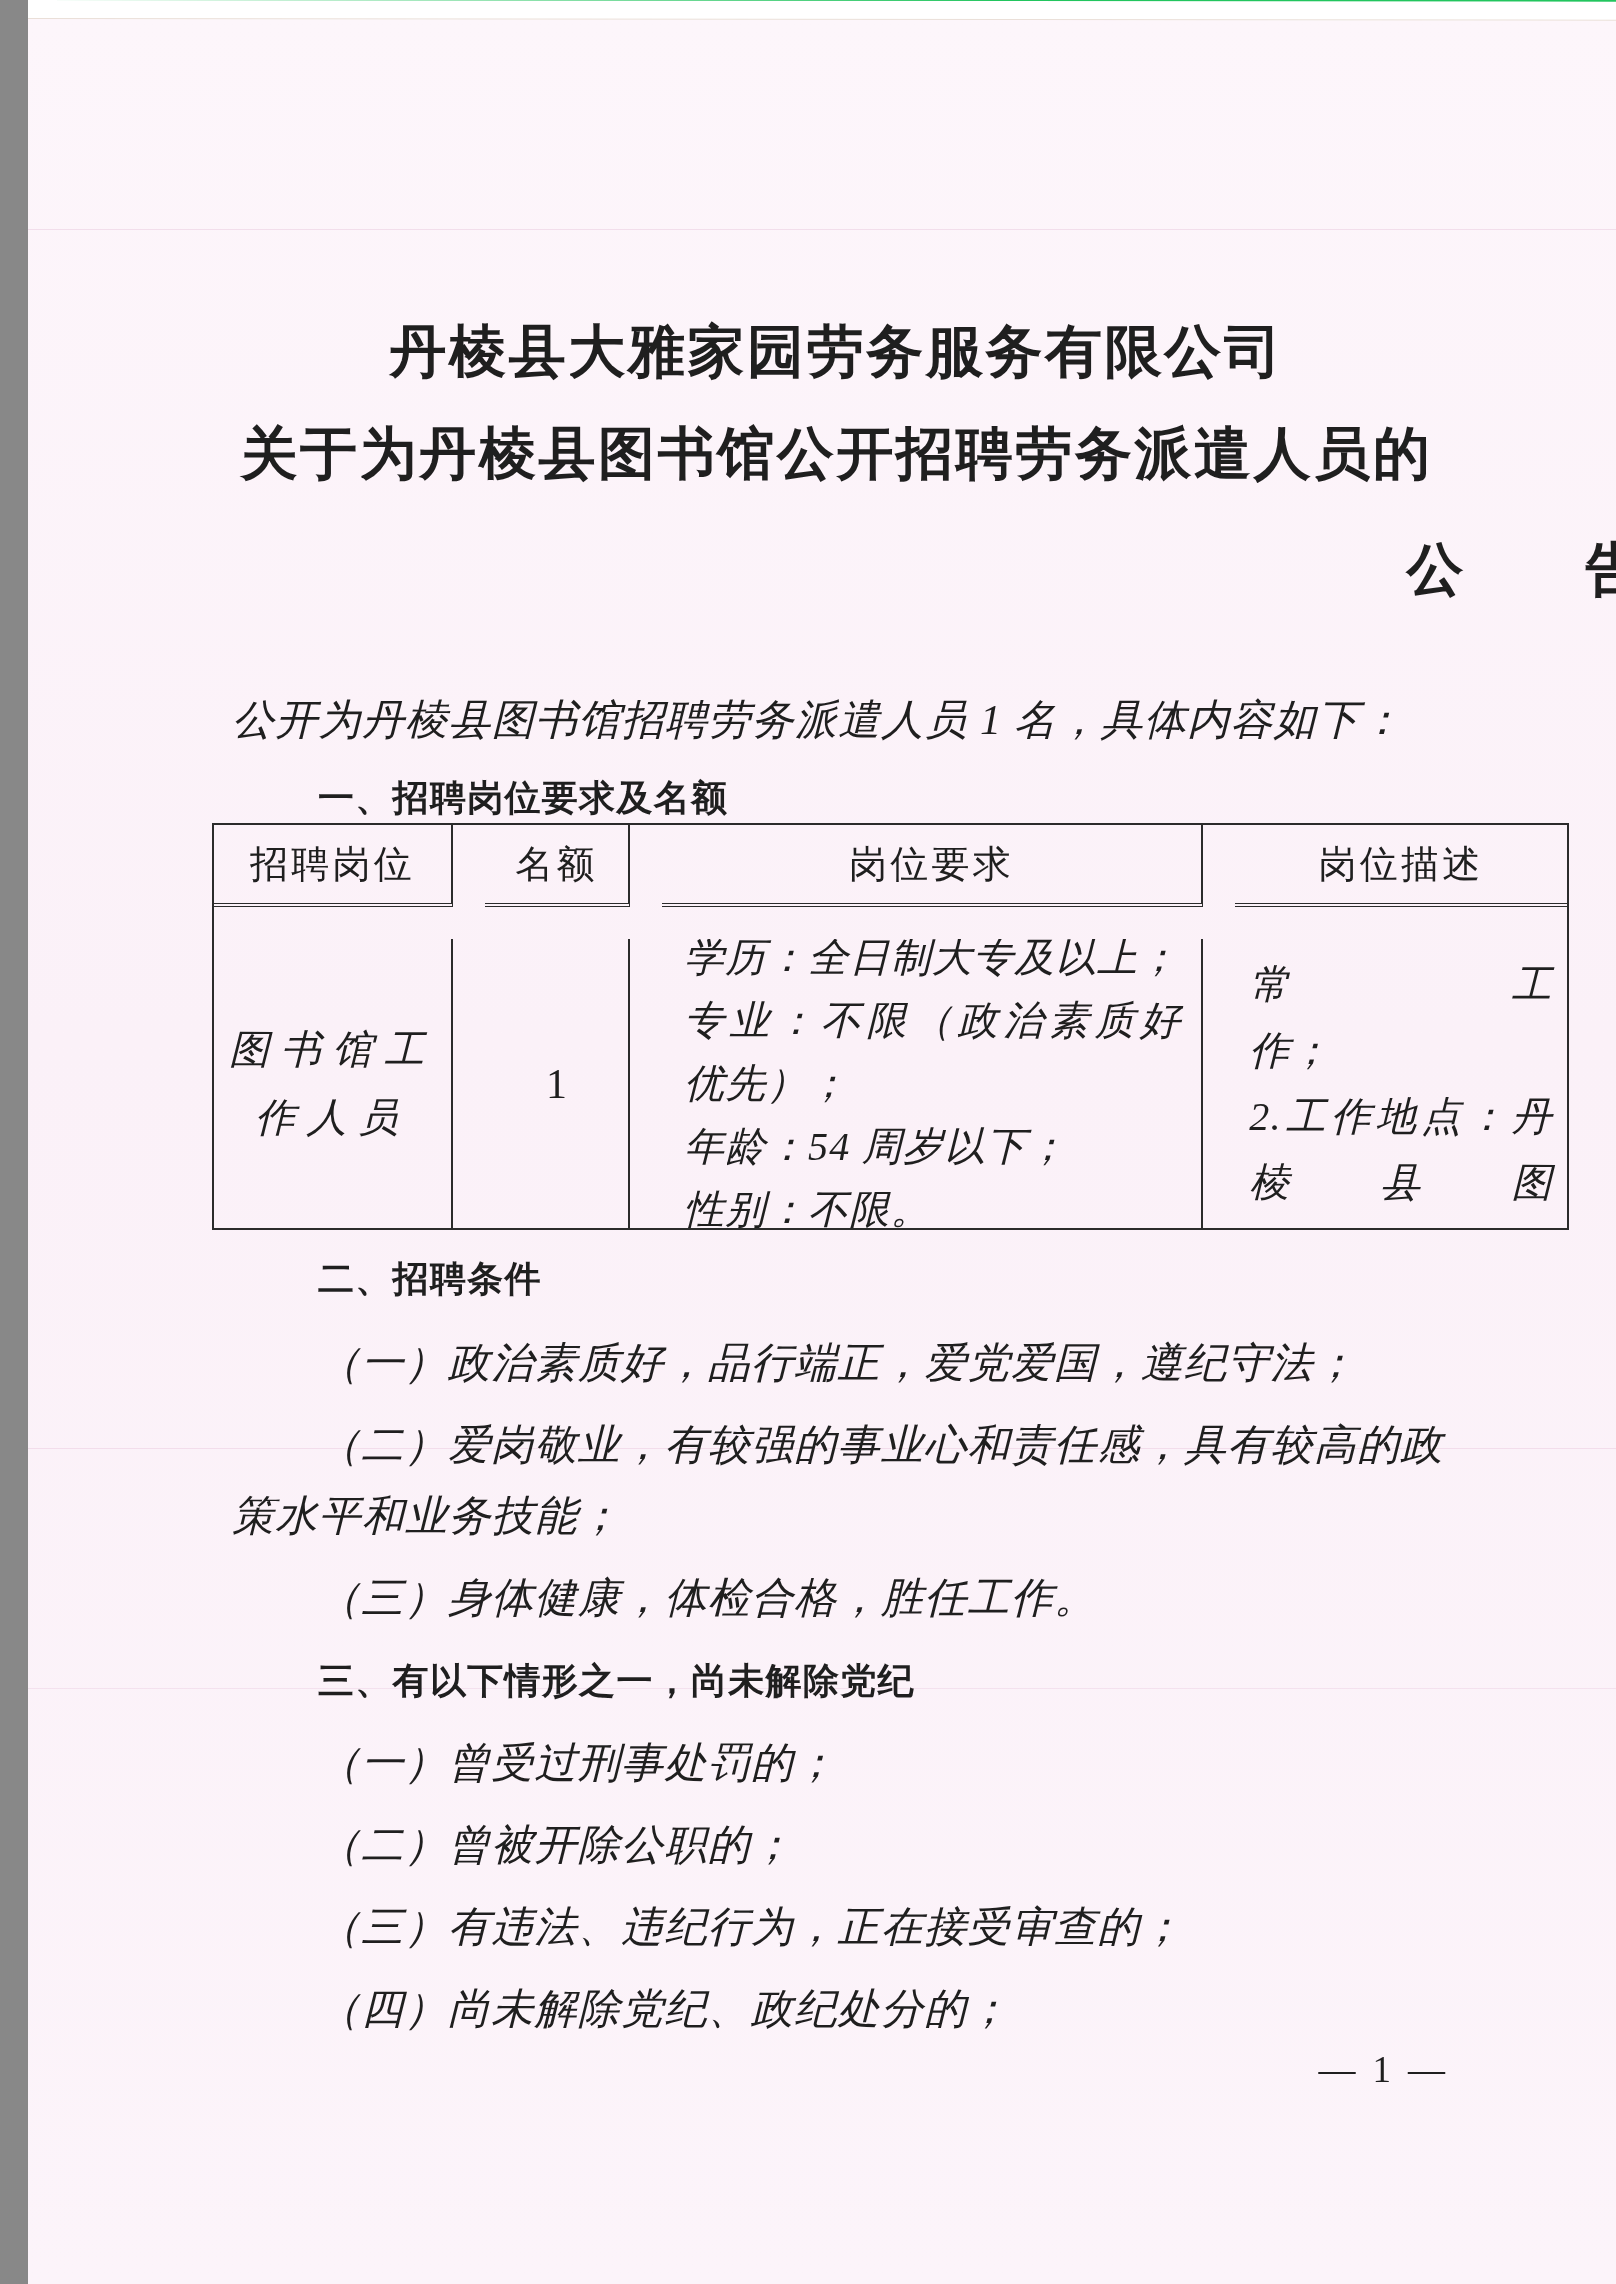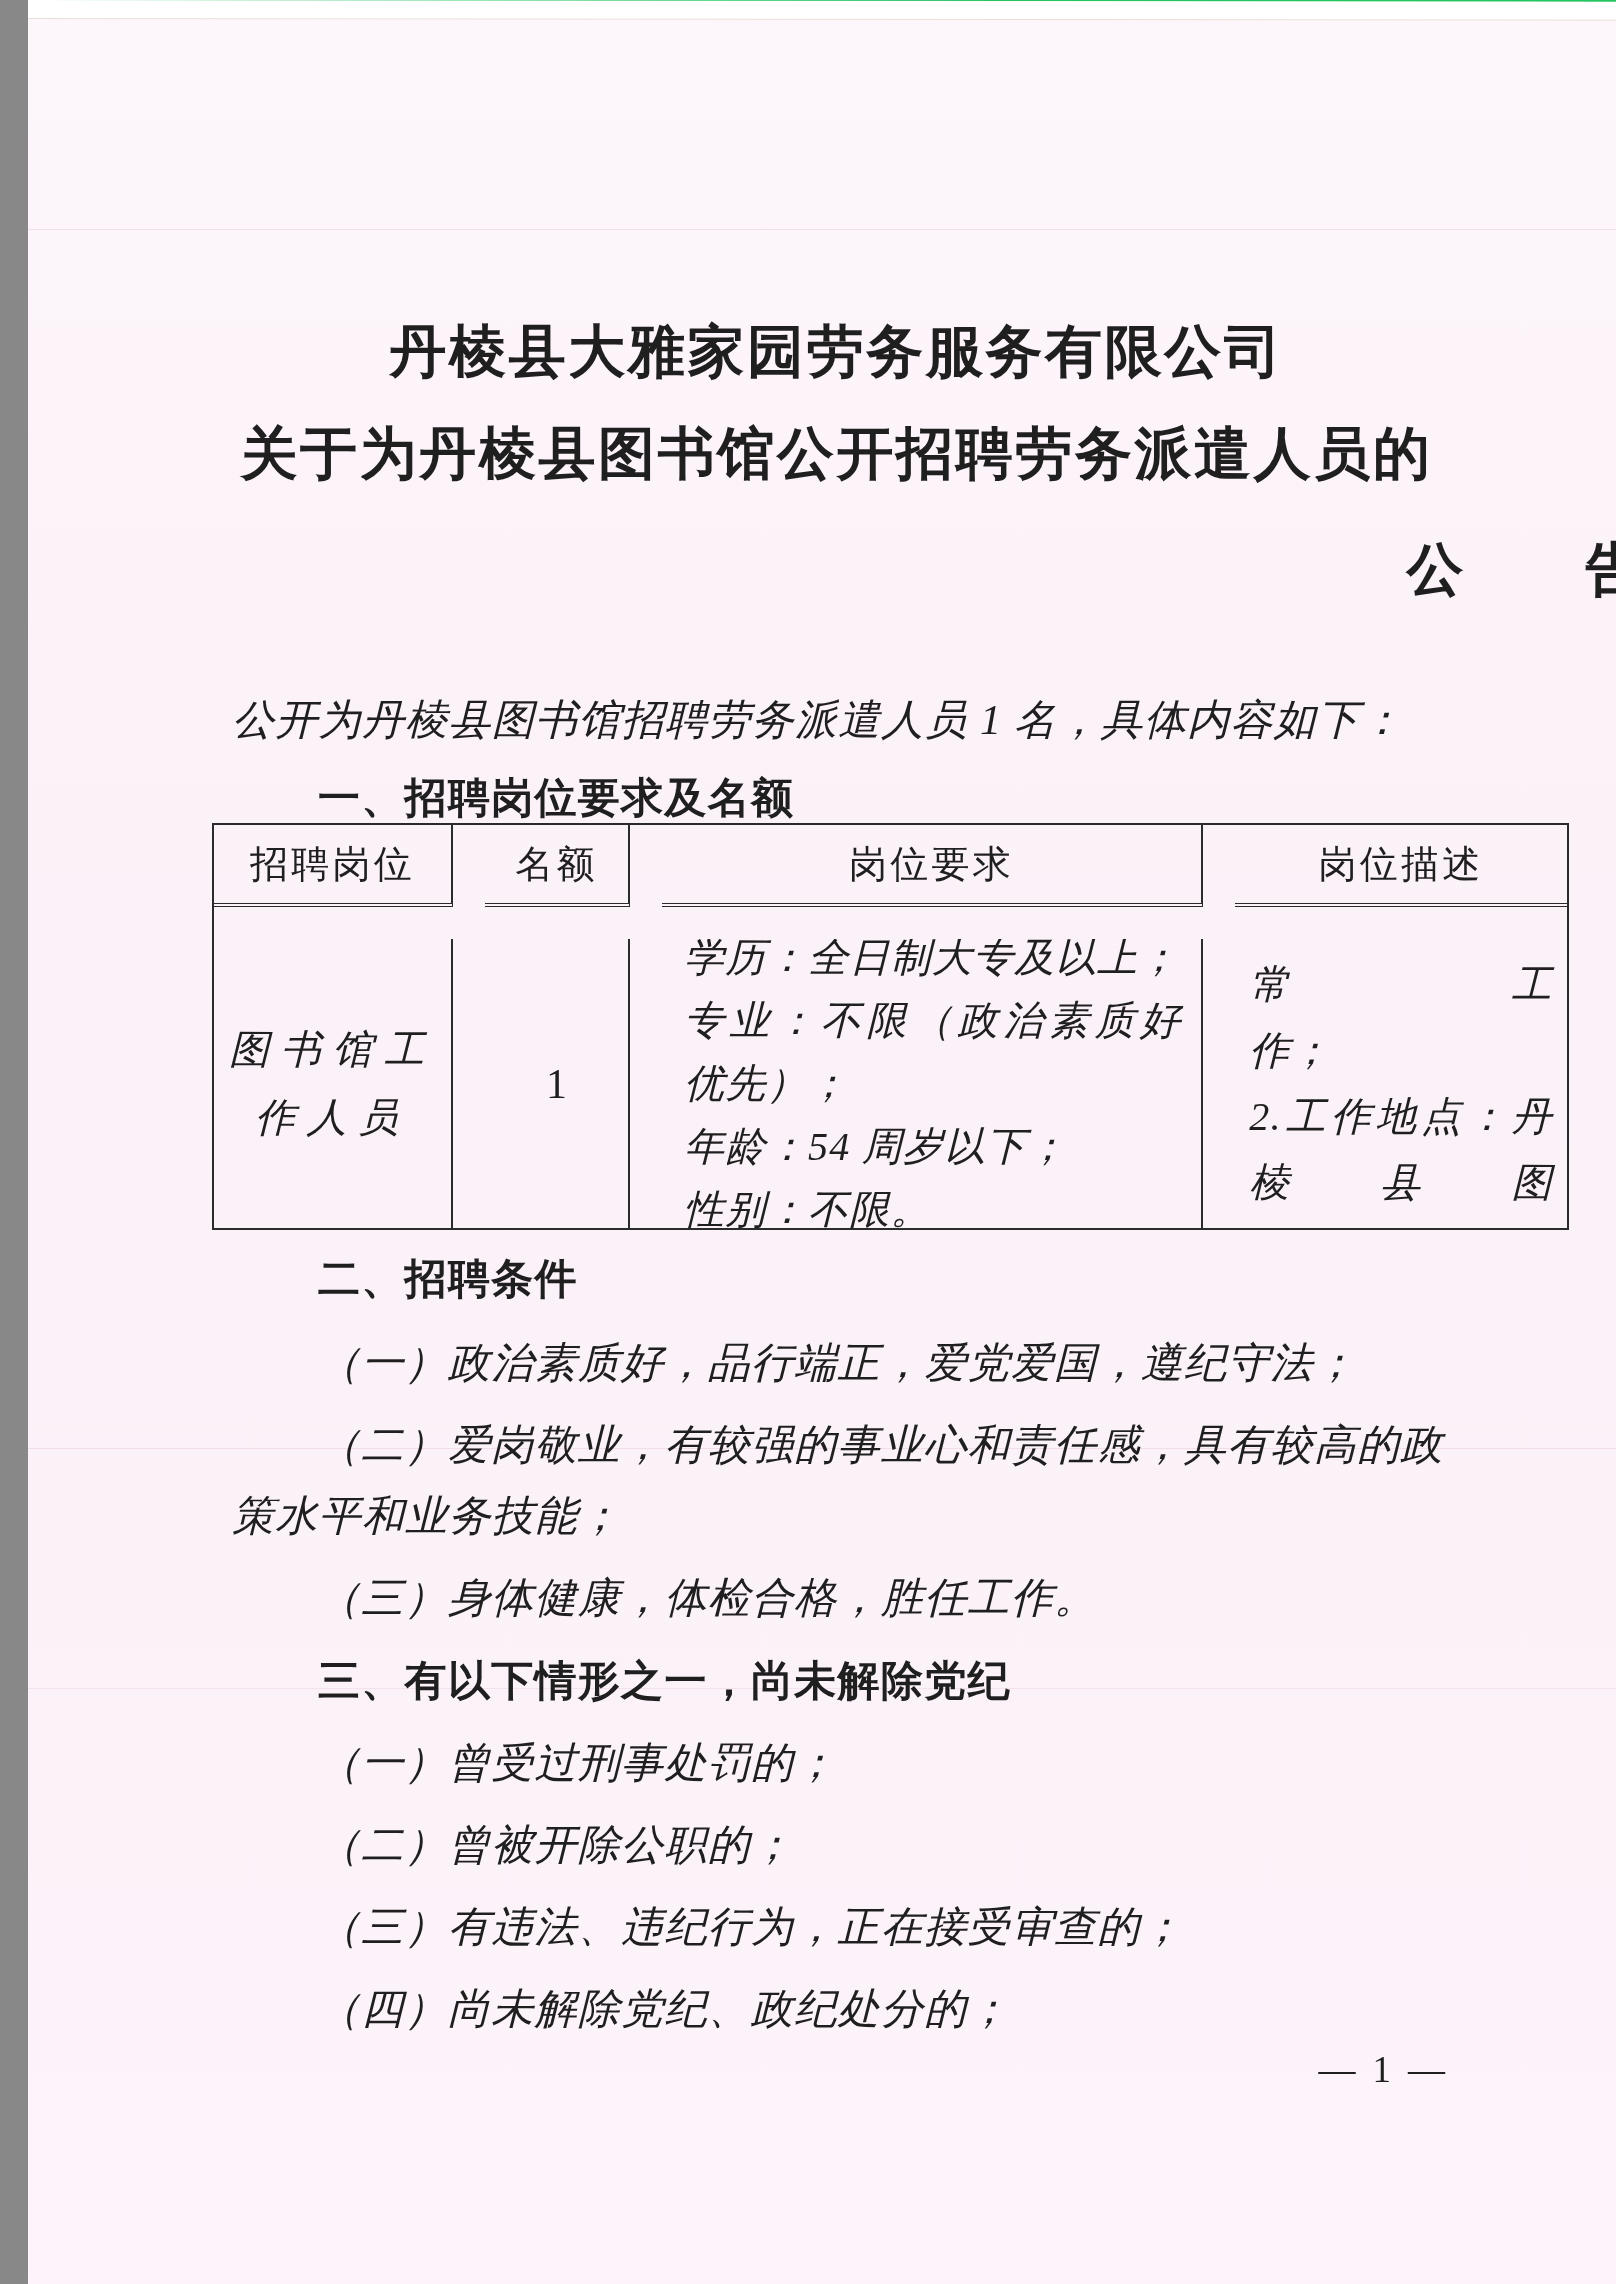--- a/index.html
+++ b/index.html
@@ -39,21 +39,21 @@
     font-family:"Liberation Serif","DejaVu Serif",serif;
     font-weight:700;font-size:57px;letter-spacing:2.6px;line-height:72px;
   }
   .body-text{
     font-family:"Liberation Serif","DejaVu Serif",serif;
     font-style:italic;
     font-size:42px;letter-spacing:1.3px;
   }
   .heading{
     font-family:"Liberation Sans","DejaVu Sans",sans-serif;
-    font-weight:700;font-size:42px;letter-spacing:1.3px;font-style:normal;
+    font-weight:700;font-size:36px;letter-spacing:1.3px;font-style:normal;
   }
   .pagenum{
     position:absolute;top:2037px;right:196px;
     font-size:37px;letter-spacing:3.9px;line-height:65px;
     font-family:"Liberation Serif","DejaVu Serif",serif;
   }
 
   
   .rec-table{
     position:absolute;left:184px;top:823px;

